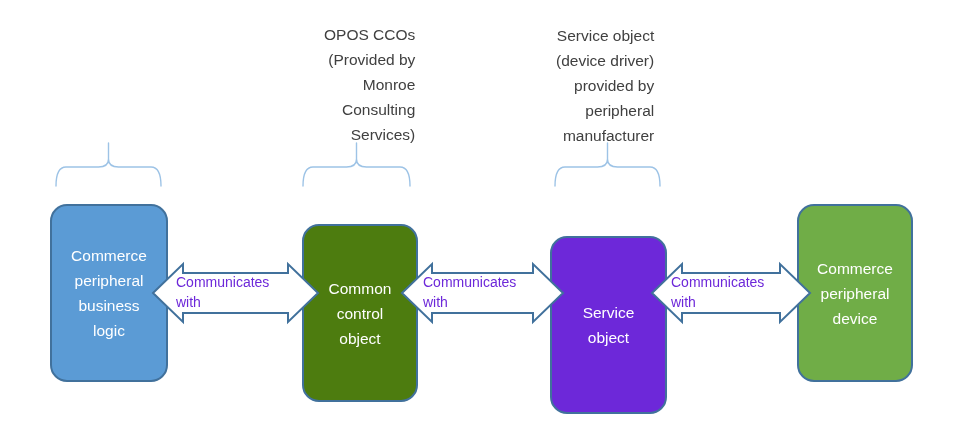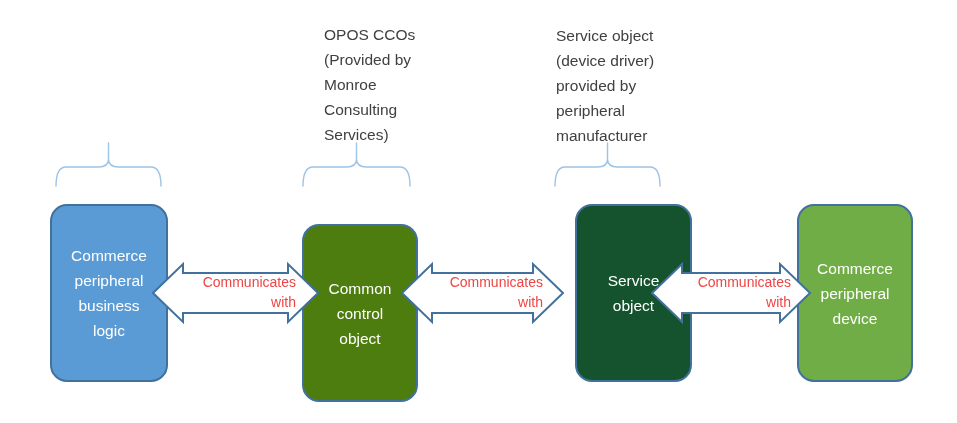--- a/index.html
+++ b/index.html
@@ -9,20 +9,21 @@
     background:#ffffff;
     font-family:"Liberation Sans",sans-serif;
     overflow:hidden;
   }
   .annotation{
     position:absolute;
     color:#404040;
     font-size:15.5px;
     line-height:25px;
     white-space:pre-line;
+    text-align:right;
   }
   .svg-layer{
     position:absolute;
     left:0;top:0;width:957px;height:423px;
     pointer-events:none;
   }
   .box{
     position:absolute;
     top:204px;height:178px;
     box-sizing:border-box;
@@ -34,22 +35,22 @@
   .box-label{
     color:#ffffff;
     font-size:15.5px;
     line-height:25px;
     white-space:pre-line;
   }
   .connector-label{
     position:absolute;
     top:272px;
     width:120px;
-    text-align:right;
-    color:#ef4444;
+    text-align:left;
+    color:#6d28d9;
     font-size:14px;
     line-height:20px;
     white-space:pre-line;
   }
 </style>
 </head>
 <body>
 
 <div class="canvas">
 
@@ -81,21 +82,21 @@
 business
 logic</span>
   </div>
 
   <div class="box" style="left: 302px; width: 116px; background-color: #4d7c0f; margin-top: 20px;">
     <span class="box-label">Common
 control
 object</span>
   </div>
 
-  <div class="box" style="left: 575px; width: 117px; background-color: #14532d;">
+  <div class="box" style="left: 550px; width: 117px; background-color: #6d28d9; margin-top: 32px;">
     <span class="box-label">Service
 object</span>
   </div>
 
   <div class="box" style="left: 797px; width: 116px; background-color: rgb(112, 173, 71);">
     <span class="box-label">Commerce
 peripheral
 device</span>
   </div>
 

